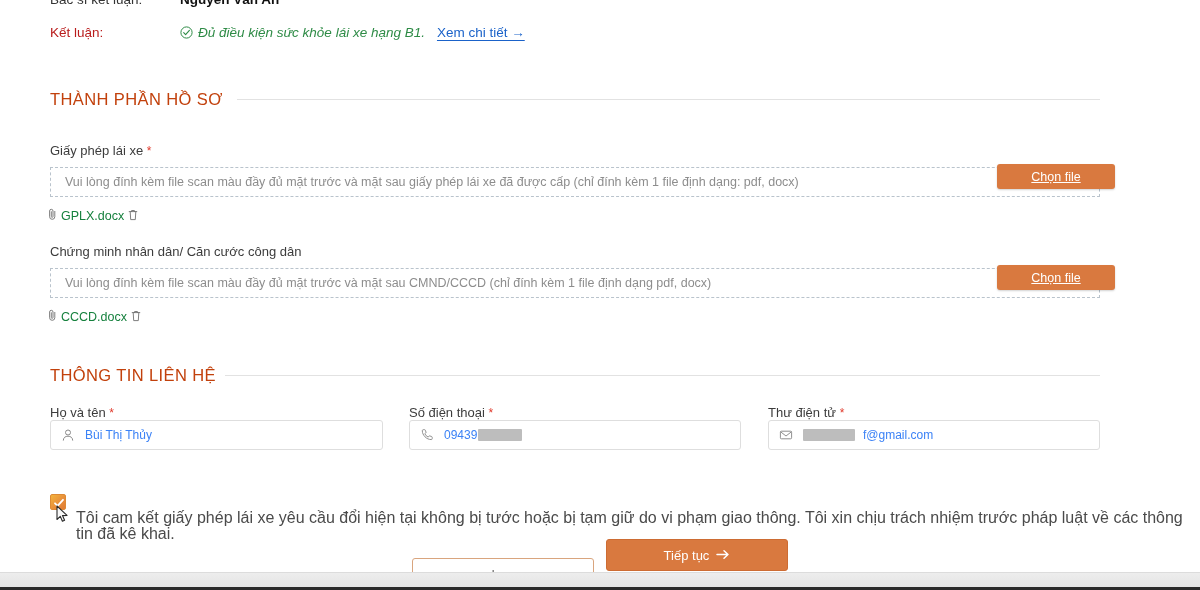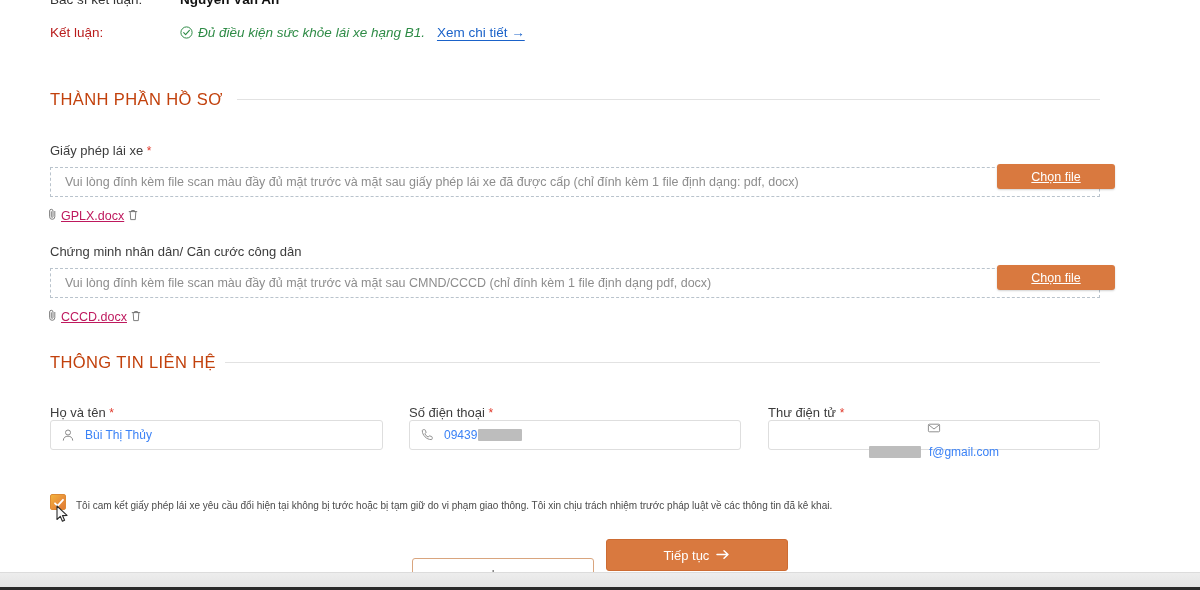--- a/index.html
+++ b/index.html
@@ -54,21 +54,21 @@
     display: flex; align-items: center; gap: 14px;
   }
   .section-head .title {
     font-size: 16.5px; letter-spacing: .4px;
     color: #c2410c; white-space: nowrap;
   }
   .section-head .rule {
     flex: 1 1 auto; height: 1px; background: #e2e2e2;
   }
   #sec-docs { top: 90px; }
-  #sec-contact { top: 353px; gap: 9px; }
+  #sec-contact { top: 366px; gap: 9px; }
 
   
   .field-label {
     position: absolute; left: 50px;
     font-size: 13px; color: #3c3c3c;
   }
   .req { color: #e0392b; font-size: 12px; }
 
   .upload-box {
     position: absolute; left: 50px;
@@ -91,23 +91,22 @@
     color: #fff; font-size: 12.5px;
     display: flex; align-items: center; justify-content: center;
     border-radius: 3px; cursor: pointer;
     box-shadow: 0 1px 2px rgba(0,0,0,.18);
     text-decoration: underline;
   }
 
   .attached {
     position: absolute; left: 48px;
     display: flex; align-items: center; gap: 4px;
-    font-size: 12.5px; color: #be185d;
+    font-size: 12.5px; color: #15803d;
     cursor: pointer;
-    text-decoration: underline;
   }
   .attached .clip, .attached .bin { color: #707070; font-size: 12px; }
 
   
   .in-wrap { position: absolute; }
   .in-label {
     font-size: 13px; color: #3c3c3c;
     margin-bottom: 0; display: block;
   }
   .in-box {
@@ -123,40 +122,40 @@
     display: flex; align-items: center;
     white-space: nowrap;
   }
   .redact {
     display: inline-block;
     background: #bdbdbd;
     height: 12px; vertical-align: middle;
     border-radius: 1px;
   }
   #phone-wrap .in-box { width: 332px; }
-  #email-wrap .in-box { width: 332px; flex-direction: column; }
+  #email-wrap .in-box { width: 332px; }
 
   
   .consent {
     position: absolute; left: 50px; top: 494px;
     display: flex; align-items: flex-start; gap: 10px;
   }
   .checkbox {
     position: relative;
     width: 16px; height: 16px;
     border-radius: 2px;
     background: linear-gradient(135deg,#f2b33c 0%, #e98f3a 55%, #e07c34 100%);
     border: 1px solid #dd8a34;
     flex: 0 0 auto;
     cursor: pointer;
   }
   .checkbox svg { position: absolute; left: 2px; top: 2px; }
   .consent-text {
-    font-size: 10px; color: #4a4a4a; line-height: 16px;
-    margin-top: 4px;
+    font-size: 16px; color: #4a4a4a; line-height: 16px;
+    margin-top: 16px;
   }
   .cursor-arrow {
     position: absolute; left: 56px; top: 505px;
     pointer-events: none;
   }
 
   
   .btn-row {
     position: absolute; left: 0; right: 0; top: 539px;
     display: flex; justify-content: center; gap: 12px;

